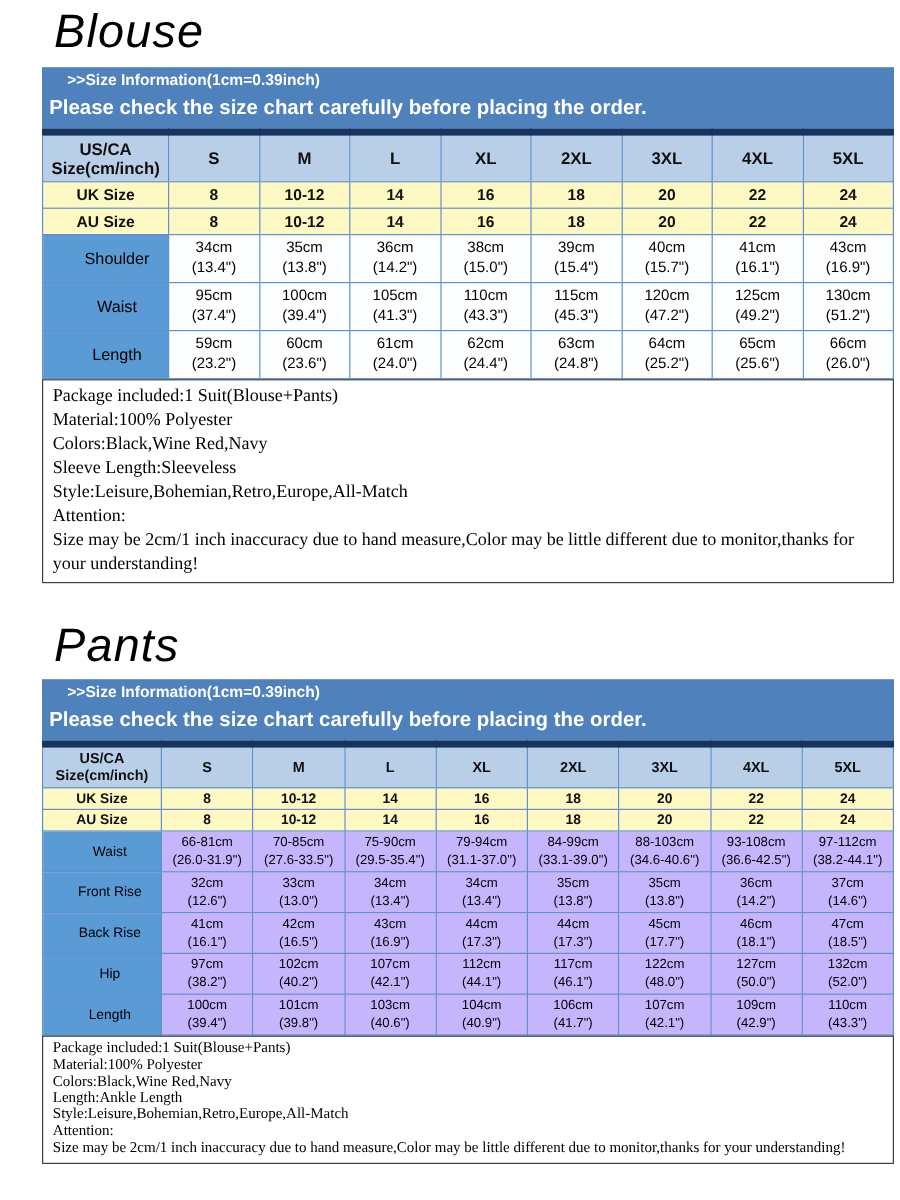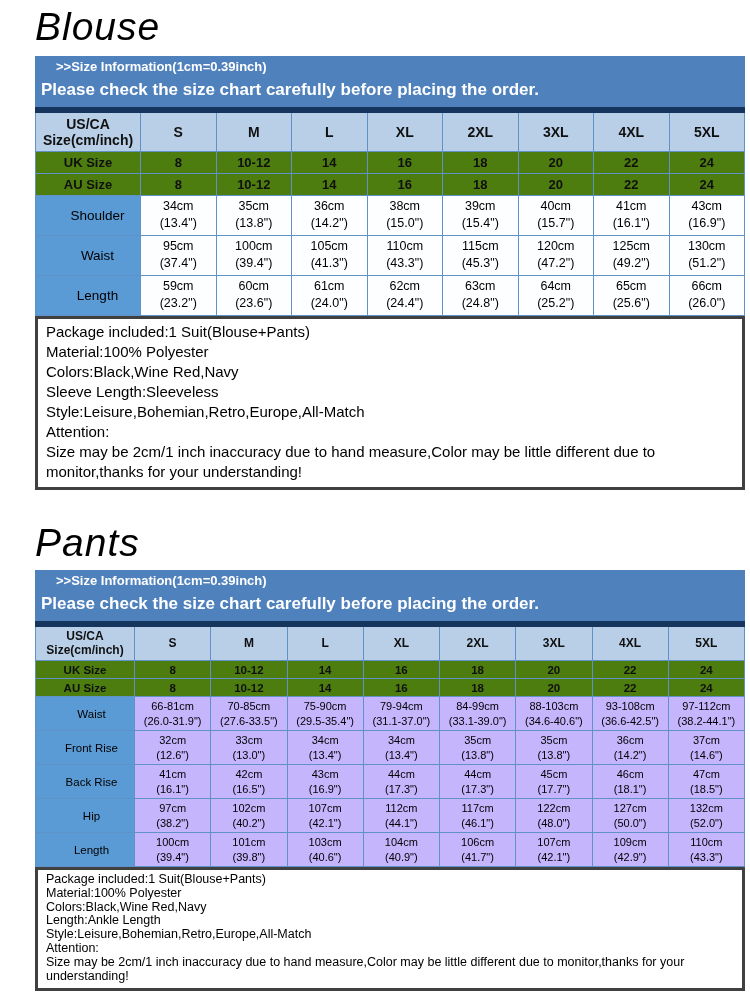--- a/index.html
+++ b/index.html
@@ -10,20 +10,21 @@
     color: #000000;
   }
   .page { padding: 4px 5px 10px 35px; width: 750px; }
   .content { width: 710px; }
 
   .section-title {
     font-style: italic;
     font-size: 39px;
     font-weight: 500;
     line-height: 46px;
+    margin-left: 10px;
     letter-spacing: 1px;
     color: #000000;
   }
   .blouse-title { margin-bottom: 6px; }
   .pants-section { margin-top: 30px; }
   .pants-title { margin-bottom: 4px; }
 
   .banner { background: #4f81bd; color: #ffffff; }
   .banner .line1 {
     font-size: 13px;
@@ -46,21 +47,21 @@
     border-bottom: 1px solid #4f81bd;
   }
   table.size-table th, table.size-table td {
     border: 1px solid #5f92c8;
     text-align: center;
     vertical-align: middle;
     white-space: pre-line;
   }
   
   .size-row th { background: #b9cfe8; color: #101010; font-weight: bold; }
-  .uk-row th, .uk-row td { background: #4d7c0f; color: #101010; font-weight: bold; }
+  .uk-row th, .uk-row td { background: #fef9c3; color: #101010; font-weight: bold; }
   
   .m-row th {
     background: #5b9bd5;
     font-weight: normal;
     text-align: left;
     color: #000000;
   }
   .m-row td { background: #fdfeff; }
 
   
@@ -71,22 +72,23 @@
   .t-blouse .m-row td { font-size: 12.5px; line-height: 17px; }
 
   
   .t-pants col.label-col { width: 99px; }
   .t-pants .size-row th { height: 37px; font-size: 12px; }
   .t-pants .uk-row th, .t-pants .uk-row td { height: 18px; font-size: 11.5px; }
   .t-pants .m-row th { height: 34px; font-size: 11.5px; padding-left: 13px; }
   .t-pants .m-row td { font-size: 11px; line-height: 15px; background: #c4b5fd; }
 
   .notes {
-    border: 3px solid #404040;
+    border: 1px solid #404040;
     padding: 3px 8px 5px 8px;
+    font-family: Liberation Serif, serif;
   }
   .notes-blouse .note-line { font-size: 15px; line-height: 20px; }
   .notes-pants .note-line { font-size: 12.5px; line-height: 13.8px; }
 </style>
 </head>
 <body>
 
 <div class="page">
   <div class="content">
 

